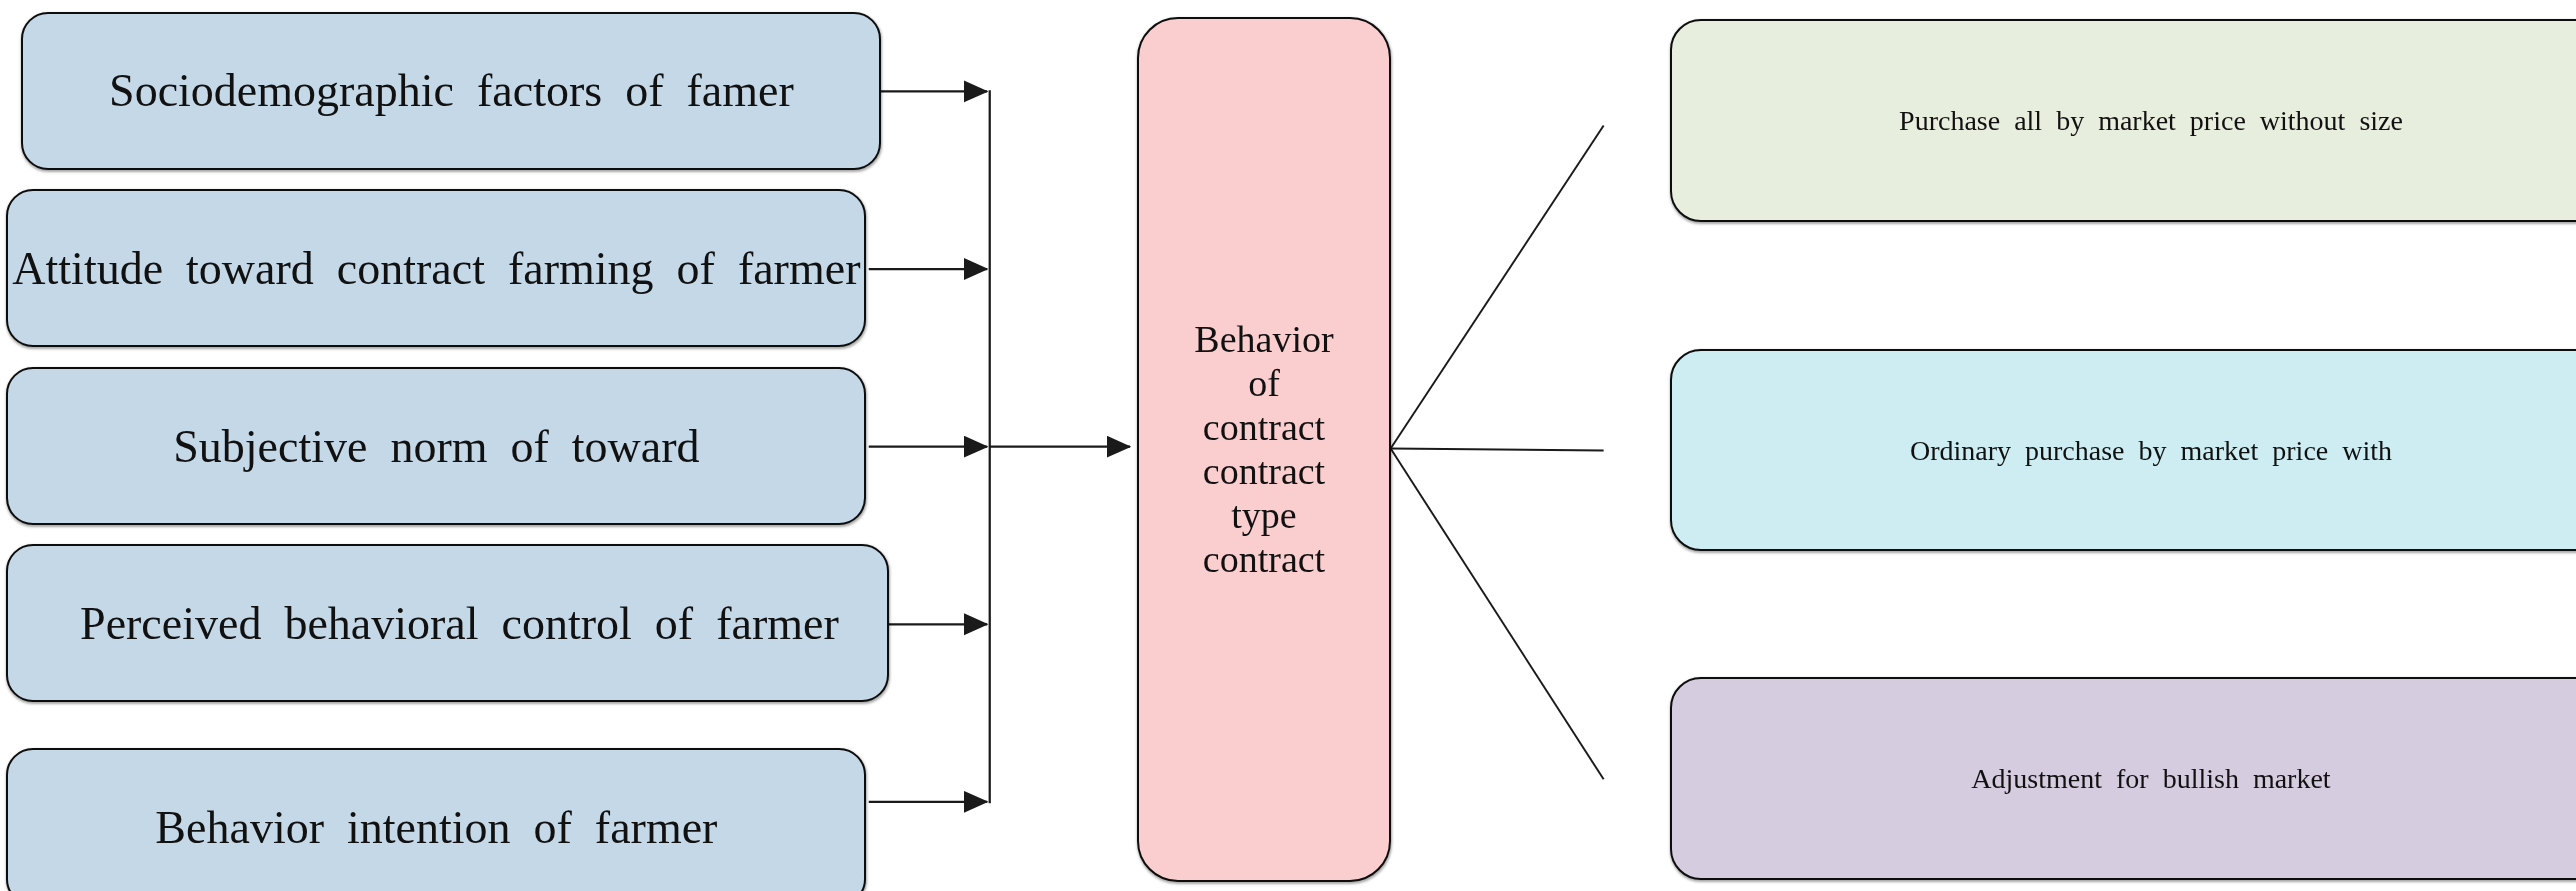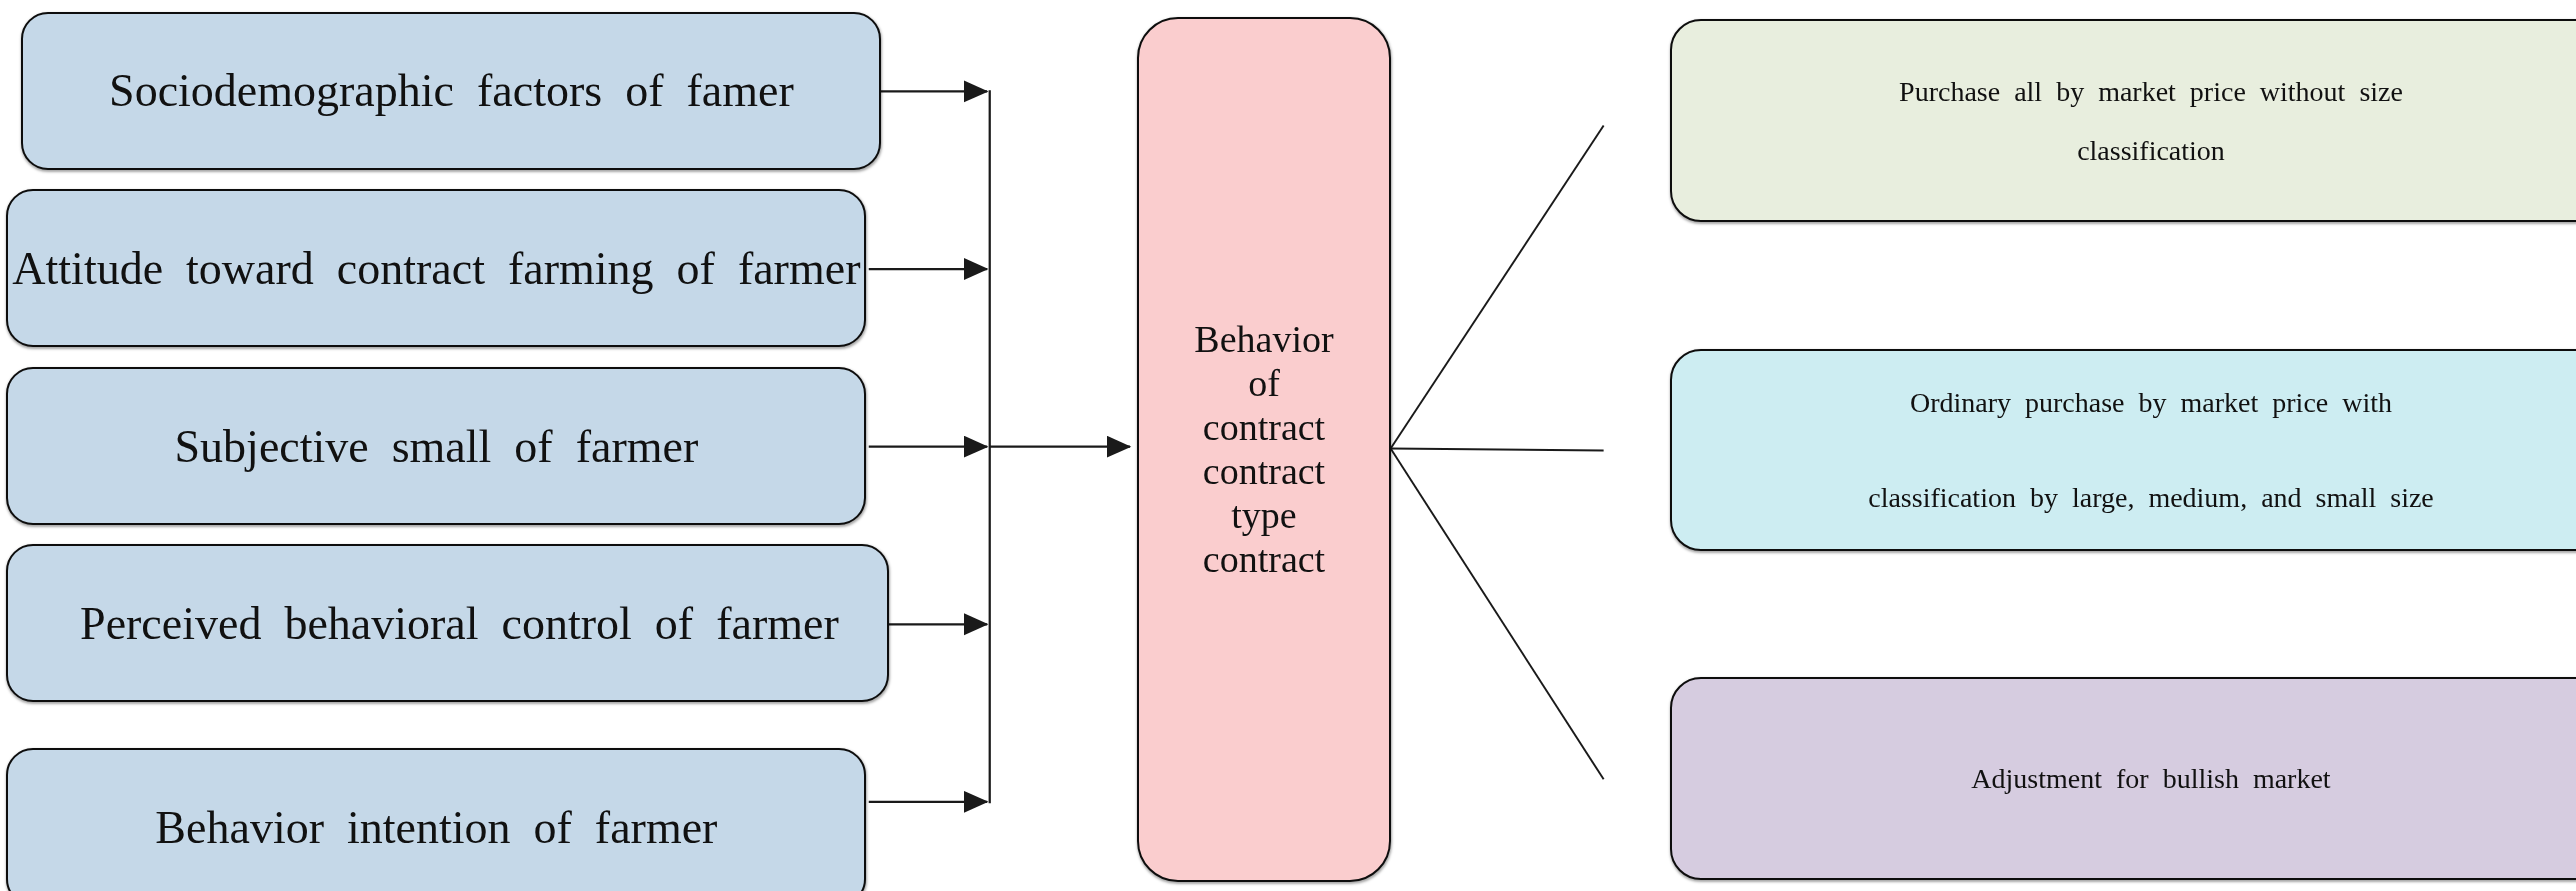--- a/index.html
+++ b/index.html
@@ -74,44 +74,42 @@
     </g>
   </svg>
 
   <div class="box lbox" style="top: 11.6px; background-color: rgb(197, 216, 232);">
     <span>Sociodemographic factors of famer</span>
   </div>
   <div class="box lbox" style="top: 189px; background-color: rgb(197, 216, 232);">
     <span>Attitude toward contract farming of farmer</span>
   </div>
   <div class="box lbox" style="top: 367px; background-color: rgb(197, 216, 232);">
-    <span>Subjective small of farmer</span>
+    <span>Subjective norm of toward</span>
   </div>
   <div class="box lbox" style="top: 544px; background-color: rgb(197, 216, 232); padding-left: 23px;">
     <span>Perceived behavioral control of farmer</span>
   </div>
   <div class="box lbox" style="top: 722px; background-color: rgb(197, 216, 232); margin-top: 26px;">
     <span>Behavior intention of farmer</span>
   </div>
 
   <div class="box cbox" style="background-color: rgb(250, 205, 206);">
     <div>Behavior</div>
     <div>of</div>
     <div>contract</div>
     <div>contract</div>
     <div>type</div>
     <div>contract</div>
   </div>
 
   <div class="box rbox" style="top: 19.3px; height: 199px; background-color: rgb(232, 238, 222);">
     <div class="rline">Purchase all by market price without size</div>
-    <div class="rline">classification</div>
   </div>
   <div class="box rbox" style="top: 349px; height: 198px; background-color: rgb(205, 237, 242); gap: 36px;">
     <div class="rline">Ordinary purchase by market price with</div>
-    <div class="rline">classification by large, medium, and small size</div>
   </div>
   <div class="box rbox" style="top: 677px; height: 199px; background-color: rgb(214, 204, 224);">
     <div class="rline">Adjustment for bullish market</div>
   </div>
 
 </div>
 
 
 </body></html>

